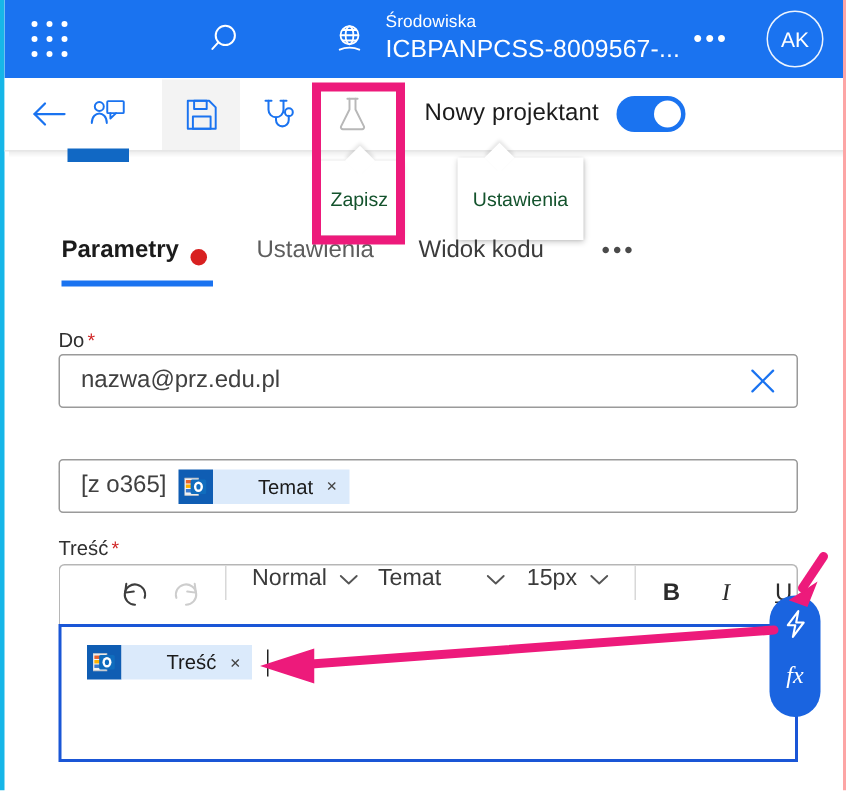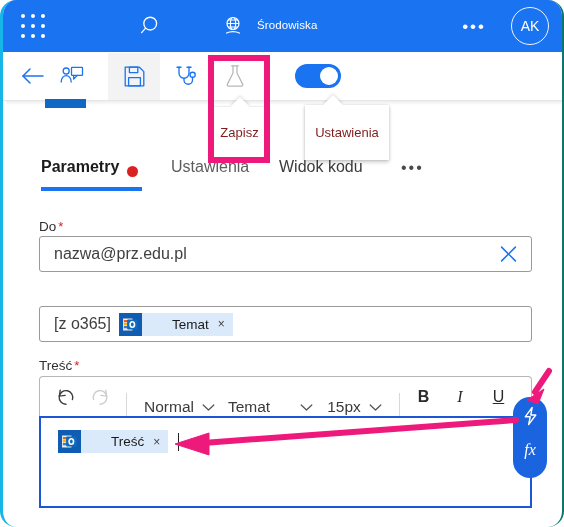--- a/index.html
+++ b/index.html
@@ -7,23 +7,22 @@
     width: 564px; height: 527px;
     font-family: "Liberation Sans", sans-serif;
     background: #ffffff;
     overflow: hidden;
   }
   #app {
     position: relative;
     width: 564px; height: 527px;
     background: #ffffff;
     border-left: 3px solid #16b6e8;
-    border-right: 2px solid #0f766e;
+    border-right: 2px solid #fca5a5;
     overflow: hidden;
-    border-radius: 16px;
   }
 
   
   .header {
     position: absolute; left: 0; top: 0;
     width: 559px; height: 52px;
     background: #1a73f0;
     display: flex; align-items: center;
     color: #ffffff;
   }
@@ -93,21 +92,21 @@
   .toggle::after {
     content:""; position:absolute; right: 3px; top: 3px;
     width: 18px; height: 18px; border-radius: 50%; background: #fff;
   }
 
   
   .tooltip {
     position: absolute;
     background: #ffffff;
     box-shadow: 0 1.6px 4px rgba(0,0,0,.22), 0 0 2px rgba(0,0,0,.14);
-    font-size: 13px; color: #7f1d1d;
+    font-size: 13px; color: #14532d;
     display: flex; align-items: center; justify-content: center;
   }
   .tooltip .nub {
     position: absolute; top: -7px; left: 50%; transform: translateX(-50%) rotate(45deg);
     width: 14px; height: 14px; background: #fff;
     box-shadow: -1.5px -1.5px 2.5px rgba(0,0,0,.10);
   }
   #tip-save { left: 208px; top: 107px; width: 57px; height: 50px; }
   #tip-test { left: 302px; top: 105px; width: 84px; height: 55px; }
   #tip-test .nub { left: 33%; }
@@ -175,21 +174,21 @@
     background: #dbeafb; height: 23px; display: flex; align-items: center;
     padding: 0 8px 0 30px; font-size: 13.5px; color: #1b1b1b; white-space: nowrap;
   }
   .chip-x { margin-left: 9px; font-size: 12px; color: #444; cursor: pointer; }
 
   
   .rte {
     position: absolute; left: 36px; top: 376px; width: 493px; height: 40px;
     border: 1px solid #b6b6b6; border-bottom: none;
     border-radius: 4px 4px 0 0;
-    display: flex; align-items: flex-end; background:#fff;
+    display: flex; align-items: flex-start; background:#fff;padding-left:24px;
   }
   .rte-btn {
     display: flex; align-items: center; justify-content: center;
     height: 38px; cursor: pointer; color: #3d3d3d;
   }
   .rte-sep { width: 1px; height: 23px; background: #d8d8d8; }
   .rte-sel {
     display: flex; align-items: center; cursor: pointer;
     font-size: 15.5px; color: #3b3b3b;
   }
@@ -258,20 +257,21 @@
         <ellipse cx="12" cy="9.5" rx="2.6" ry="6"></ellipse>
         <line x1="6.1" y1="9.5" x2="17.9" y2="9.5"></line>
         <line x1="7" y1="6" x2="17" y2="6"></line>
         <line x1="7" y1="13" x2="17" y2="13"></line>
         <path d="M5 19.2 Q12 16.2 19 19.2"></path>
       </svg>
     </div>
 
     <div class="env-block">
       <div class="env-label">Środowiska</div>
+      <div class="env-name">ICBPANPCSS-8009567-...</div>
     </div>
 
     <div class="hdr-ellipsis">•••</div>
     <div class="avatar">AK</div>
   </div>
 
   <div class="cmdbar">
     <div class="back-arrow">
       <svg width="26" height="20" viewBox="0 0 26 20" fill="none" stroke="#1a73f0" stroke-width="1.5" stroke-linecap="round" stroke-linejoin="round">
         <line x1="3" y1="10" x2="23" y2="10"></line>
@@ -310,20 +310,21 @@
     <div class="cmd-icon ci-test">
       <svg width="22" height="24" viewBox="0 0 22 24" fill="none" stroke="#b8b8b8" stroke-width="1.3" stroke-linejoin="round" stroke-linecap="round">
         <line x1="7.6" y1="1.8" x2="14.4" y2="1.8"></line>
         <path d="M9 1.8 V9 L3.3 20.4 A1.4 1.4 0 0 0 4.6 22.2 H17.4 A1.4 1.4 0 0 0 18.7 20.4 L13 9 V1.8"></path>
       </svg>
     </div>
 
     <div class="cmd-div"></div>
 
     <div class="toggle-wrap">
+      <span class="toggle-label">Nowy projektant</span>
       <span class="toggle"></span>
     </div>
   </div>
 
   <div class="scroll-shadow"></div>
   <div class="blue-chip"></div>
 
   <div class="tooltip" id="tip-save">
     <span class="nub"></span>
     <span>Zapisz</span>

